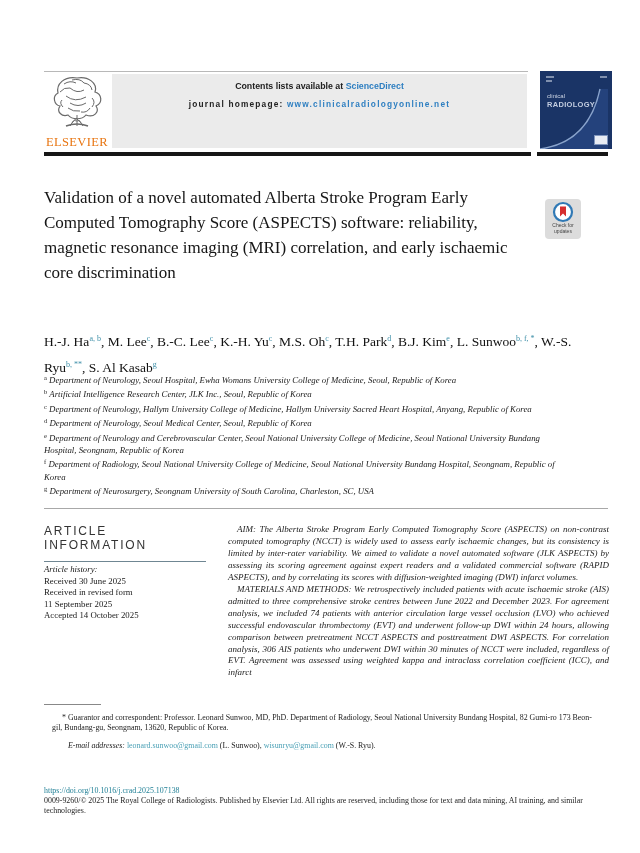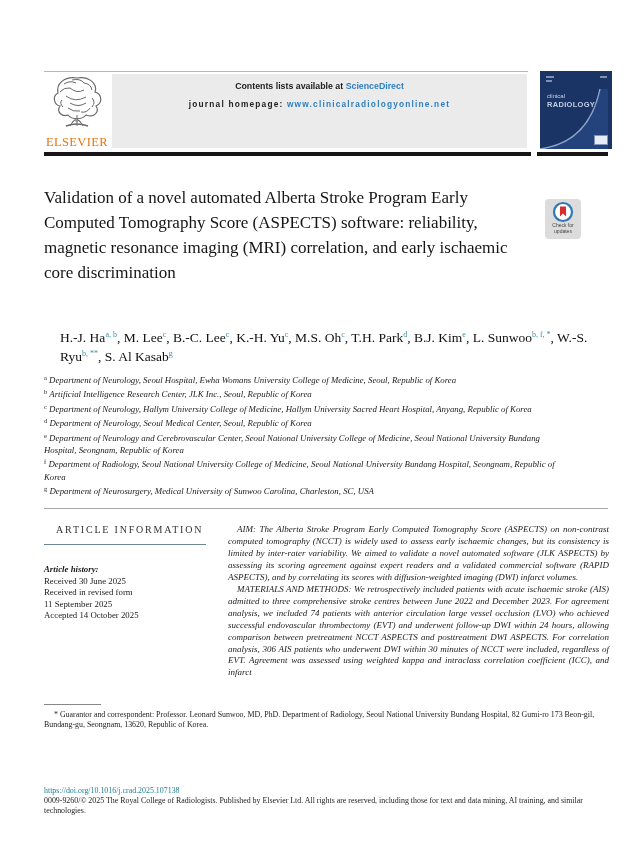--- a/index.html
+++ b/index.html
@@ -40,46 +40,46 @@
   
   .title{position:absolute;left:44px;top:185px;width:478px;font-size:17px;line-height:25px;
          color:#151515;}
   .badge{position:absolute;left:545px;top:199px;width:36px;height:40px;background:#dcdcdc;
          border-radius:4px;text-align:center;cursor:pointer;}
   .badge svg{display:block;margin:2px auto 0;}
   .badge .bt{font-family:"Liberation Sans",sans-serif;font-size:5px;line-height:5.5px;color:#444;
          width:30px;margin:0 auto;}
 
   
-  .authors{position:absolute;left:60px;top:327px;width:528px;font-size:13.5px;line-height:16px;color:#111;}
+  .authors{position:absolute;left:44px;top:327px;width:528px;font-size:13.5px;line-height:23px;color:#111;}
   .authors sup{font-size:8px;color:#3e8fa8;vertical-align:5px;}
 
   
   .affils{position:absolute;left:44px;top:372px;width:520px;font-style:italic;
           font-size:8.8px;line-height:12.4px;color:#222;}
   .affils sup{font-size:6.5px;vertical-align:3px;font-style:normal;color:#222;}
 
   .divider{position:absolute;left:44px;top:508px;width:564px;height:1px;background:#a8a8a8;}
 
   
   .leftcol{position:absolute;left:44px;top:524px;width:166px;}
-  .ai-head{font-family:Liberation Serif, serif;font-size:10px;letter-spacing:1.8px;color:#333;margin-left:12px;}
+  .ai-head{font-family:Liberation Sans, sans-serif;font-size:12px;letter-spacing:1.8px;color:#333;}
   .ai-rule{margin-top:9px;width:162px;height:1px;background:#6f8692;}
-  .hist-label{font-style:italic;font-size:8.8px;margin-top:19px;line-height:11.6px;font-weight:bold;}
+  .hist-label{font-style:italic;font-size:8.8px;margin-top:2px;line-height:11.6px;}
   .hist-line{font-size:8.8px;line-height:11.6px;}
 
   .rightcol{position:absolute;left:228px;top:524px;width:381px;font-size:9px;line-height:11.95px;
             text-align:justify;color:#1c1c1c;}
   .rightcol p{margin:0;text-indent:9px;font-style:italic;}
   .rightcol p.methods{text-align-last:justify;}
 
   
   .fnblock{position:absolute;left:44px;top:704px;width:565px;font-size:7.9px;line-height:10.1px;color:#222;}
   .fn-rule{width:57px;height:1px;background:#888;margin-bottom:5px;}
-  .fnblock p{margin:0;text-indent:10px;}
+  .fnblock p{margin:8px;text-indent:10px;}
   .fnblock p.email{text-indent:16px;margin-top:1px;}
   .fnblock .em-label{font-style:italic;}
   .fnblock a{color:#4aa0b5;text-decoration:none;}
 
   .doi{position:absolute;left:44px;top:786px;font-size:7.9px;}
   .doi a{color:#1f7f95;text-decoration:none;}
   .copyright{position:absolute;left:44px;top:796px;width:566px;font-size:7.9px;line-height:10px;color:#222;}
 </style>
 </head>
 <body>
@@ -138,21 +138,21 @@
     <span><span>H.-J. Ha</span><sup>a, b</sup><span>, </span></span><span><span>M. Lee</span><sup>c</sup><span>, </span></span><span><span>B.-C. Lee</span><sup>c</sup><span>, </span></span><span><span>K.-H. Yu</span><sup>c</sup><span>, </span></span><span><span>M.S. Oh</span><sup>c</sup><span>, </span></span><span><span>T.H. Park</span><sup>d</sup><span>, </span></span><span><span>B.J. Kim</span><sup>e</sup><span>, </span></span><span><span>L. Sunwoo</span><sup>b, f, *</sup><span>, </span></span><span><span>W.-S. Ryu</span><sup>b, **</sup><span>, </span></span><span><span>S. Al Kasab</span><sup>g</sup><span></span></span>
   </div>
 
   <div class="affils">
     <div><sup>a</sup> <span>Department of Neurology, Seoul Hospital, Ewha Womans University College of Medicine, Seoul, Republic of Korea</span></div>
     <div><sup>b</sup> <span>Artificial Intelligence Research Center, JLK Inc., Seoul, Republic of Korea</span></div>
     <div><sup>c</sup> <span>Department of Neurology, Hallym University College of Medicine, Hallym University Sacred Heart Hospital, Anyang, Republic of Korea</span></div>
     <div><sup>d</sup> <span>Department of Neurology, Seoul Medical Center, Seoul, Republic of Korea</span></div>
     <div><sup>e</sup> <span>Department of Neurology and Cerebrovascular Center, Seoul National University College of Medicine, Seoul National University Bundang Hospital, Seongnam, Republic of Korea</span></div>
     <div><sup>f</sup> <span>Department of Radiology, Seoul National University College of Medicine, Seoul National University Bundang Hospital, Seongnam, Republic of Korea</span></div>
-    <div><sup>g</sup> <span>Department of Neurosurgery, Medical University of Sunwoo Carolina, Charleston, SC, USA</span></div>
+    <div><sup>g</sup> <span>Department of Neurosurgery, Seongnam University of South Carolina, Charleston, SC, USA</span></div>
   </div>
 
   <div class="divider"></div>
 
   <div class="leftcol">
     <div class="ai-head">ARTICLE INFORMATION</div>
     <div class="ai-rule"></div>
     <div class="hist-label">Article history:</div>
     <div class="hist-line">Received 30 June 2025</div>
     <div class="hist-line">Received in revised form</div>
@@ -161,18 +161,19 @@
   </div>
 
   <div class="rightcol">
     <p class="aim">AIM: The Alberta Stroke Program Early Computed Tomography Score (ASPECTS) on non-contrast computed tomography (NCCT) is widely used to assess early ischaemic changes, but its consistency is limited by inter-rater variability. We aimed to validate a novel automated software (JLK ASPECTS) by assessing its scoring agreement against expert readers and a validated commercial software (RAPID ASPECTS), and by correlating its scores with diffusion-weighted imaging (DWI) infarct volumes.</p>
     <p class="methods">MATERIALS AND METHODS: We retrospectively included patients with acute ischaemic stroke (AIS) admitted to three comprehensive stroke centres between June 2022 and December 2023. For agreement analysis, we included 74 patients with anterior circulation large vessel occlusion (LVO) who achieved successful endovascular thrombectomy (EVT) and underwent follow-up DWI within 24 hours, allowing comparison between pretreatment NCCT ASPECTS and posttreatment DWI ASPECTS. For correlation analysis, 306 AIS patients who underwent DWI within 30 minutes of NCCT were included, regardless of EVT. Agreement was assessed using weighted kappa and intraclass correlation coefficient (ICC), and infarct</p>
   </div>
 
   <div class="fnblock">
     <div class="fn-rule"></div>
     <p><span>*</span><span> Guarantor and correspondent: Professor. Leonard Sunwoo, MD, PhD. Department of Radiology, Seoul National University Bundang Hospital, 82 Gumi-ro 173 Beon-gil, Bundang-gu, Seongnam, 13620, Republic of Korea.</span></p>
+    <p class="email"><span class="em-label">E-mail addresses: </span><a href="#">leonard.sunwoo@gmail.com</a><span> (L. Sunwoo), </span><a href="#">wisunryu@gmail.com</a><span> (W.-S. Ryu).</span></p>
   </div>
 
   <div class="doi"><a href="#">https://doi.org/10.1016/j.crad.2025.107138</a></div>
   <div class="copyright">0009-9260/© 2025 The Royal College of Radiologists. Published by Elsevier Ltd. All rights are reserved, including those for text and data mining, AI training, and similar technologies.</div>
 
 </div>
 
 </body></html>

